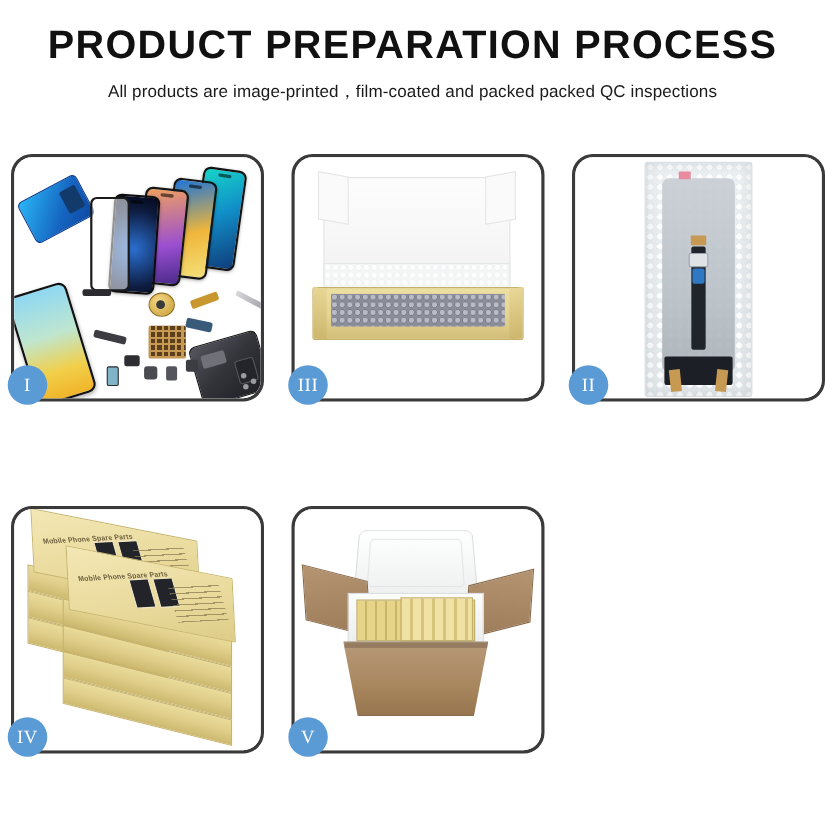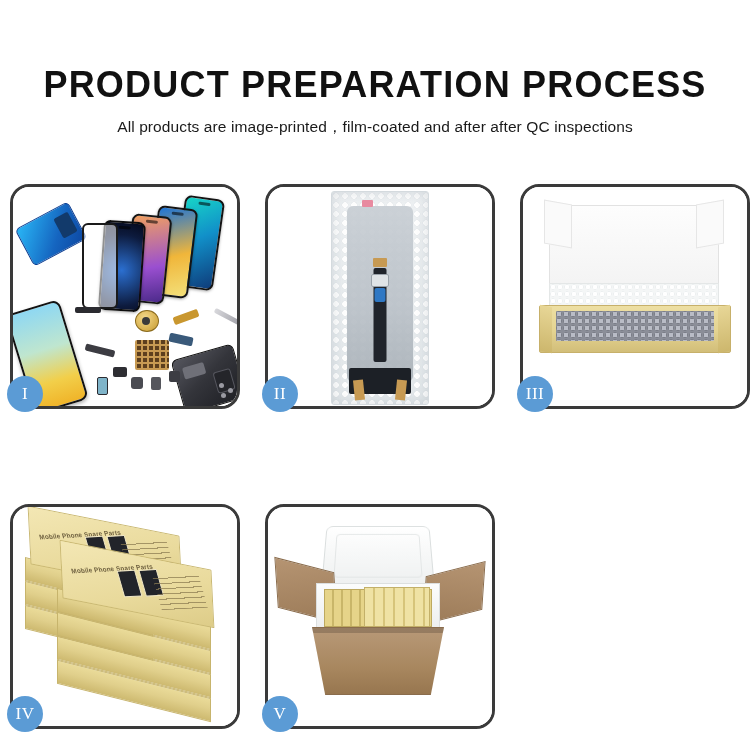--- a/index.html
+++ b/index.html
@@ -4,21 +4,21 @@
 <style>
   html,body{margin:0;padding:0;}
   body{
     width:750px;height:750px;background:#ffffff;
     font-family:"Liberation Sans", sans-serif;
     overflow:hidden;position:relative;
   }
   .page{width:750px;height:750px;position:relative;}
 
   
-  .header{width:750px;text-align:center;padding-top:23px;box-sizing:border-box;margin-top:44px;}
+  .header{width:750px;text-align:center;padding-top:23px;box-sizing:border-box;}
   .title{
     font-size:36px;font-weight:700;color:#111111;
     letter-spacing:1.2px;line-height:1;white-space:nowrap;
   }
   .subtitle{
     font-size:15.5px;color:#1a1a1a;margin-top:14px;
     letter-spacing:0.1px;white-space:nowrap;font-weight:400;
   }
 
   
@@ -288,21 +288,21 @@
   .tapeA{position:absolute;left:44px;top:86px;width:14px;height:20px;background:#ab8c67;border-radius:1px;transform:skewY(11deg);}
   .tapeB{position:absolute;left:46px;top:150px;width:14px;height:18px;background:#a9885f;border-radius:1px;transform:skewY(11deg);}
 </style>
 </head>
 <body>
 
 <div class="page">
 
   <div class="header">
     <div class="title">PRODUCT PREPARATION PROCESS</div>
-    <div class="subtitle">All products are image-printed，film-coated and after after QC inspections</div>
+    <div class="subtitle">All products are image-printed，film-coated and packed packed QC inspections</div>
   </div>
 
   <div class="grid">
 
     <div class="panel">
       <div class="clip p1">
         <div class="blue-panel"></div>
         <div class="phone-fan">
           <div class="ph ph1">
               <span class="ph-notch"></span>
@@ -337,50 +337,50 @@
             <span style="left:0;top:0"></span>
               <span style="left:9px;top:5px"></span>
               <span style="left:2px;top:10px"></span>
           </div>
         </div>
       </div>
       <div class="badge">I</div>
     </div>
 
     <div class="panel">
+      <div class="clip p3">
+        <div class="lid3"></div>
+        <div class="foam3"></div>
+        <div class="tray3">
+          <div class="tray3-lipL"></div>
+          <div class="tray3-lipR"></div>
+          <div class="tray3-inner"></div>
+        </div>
+      </div>
+      <div class="badge">III</div>
+    </div>
+
+    <div class="panel">
       <div class="clip p2">
         <div class="bubblebag">
           <div class="lcd"></div>
           <div class="lcd-flex"></div>
           <div class="lcd-connector"></div>
           <div class="lcd-ic"></div>
           <div class="lcd-bottom"></div>
           <div class="tab-top"></div>
           <div class="tab-l"></div>
           <div class="tab-r"></div>
           <div class="tape"></div>
         </div>
       </div>
       <div class="badge">II</div>
     </div>
 
     <div class="panel">
-      <div class="clip p3">
-        <div class="lid3"></div>
-        <div class="foam3"></div>
-        <div class="tray3">
-          <div class="tray3-lipL"></div>
-          <div class="tray3-lipR"></div>
-          <div class="tray3-inner"></div>
-        </div>
-      </div>
-      <div class="badge">III</div>
-    </div>
-
-    <div class="panel">
       <div class="clip p4">
         <div class="stack">
           <div class="slab sA"></div>
           <div class="slab sB"></div>
           <div class="slab sC"></div>
           <div class="slab sD"></div>
           <div class="slab sE"></div>
           <div class="slab sF"></div>
           <div class="slab sG"></div>
 

